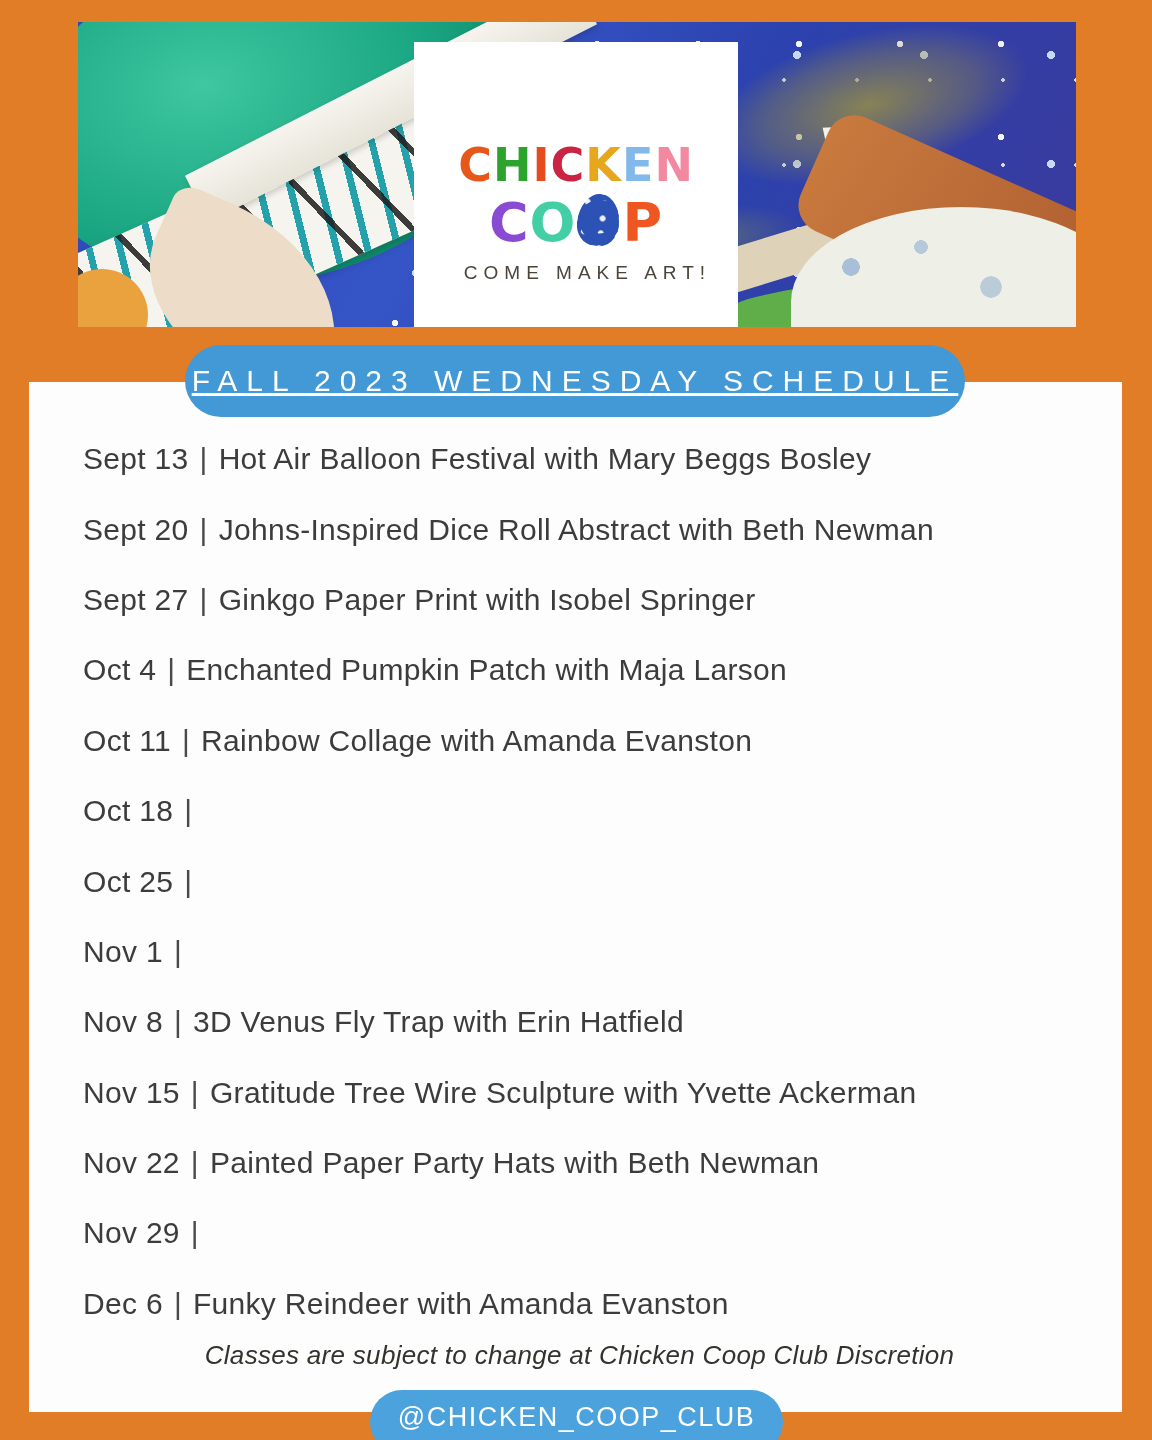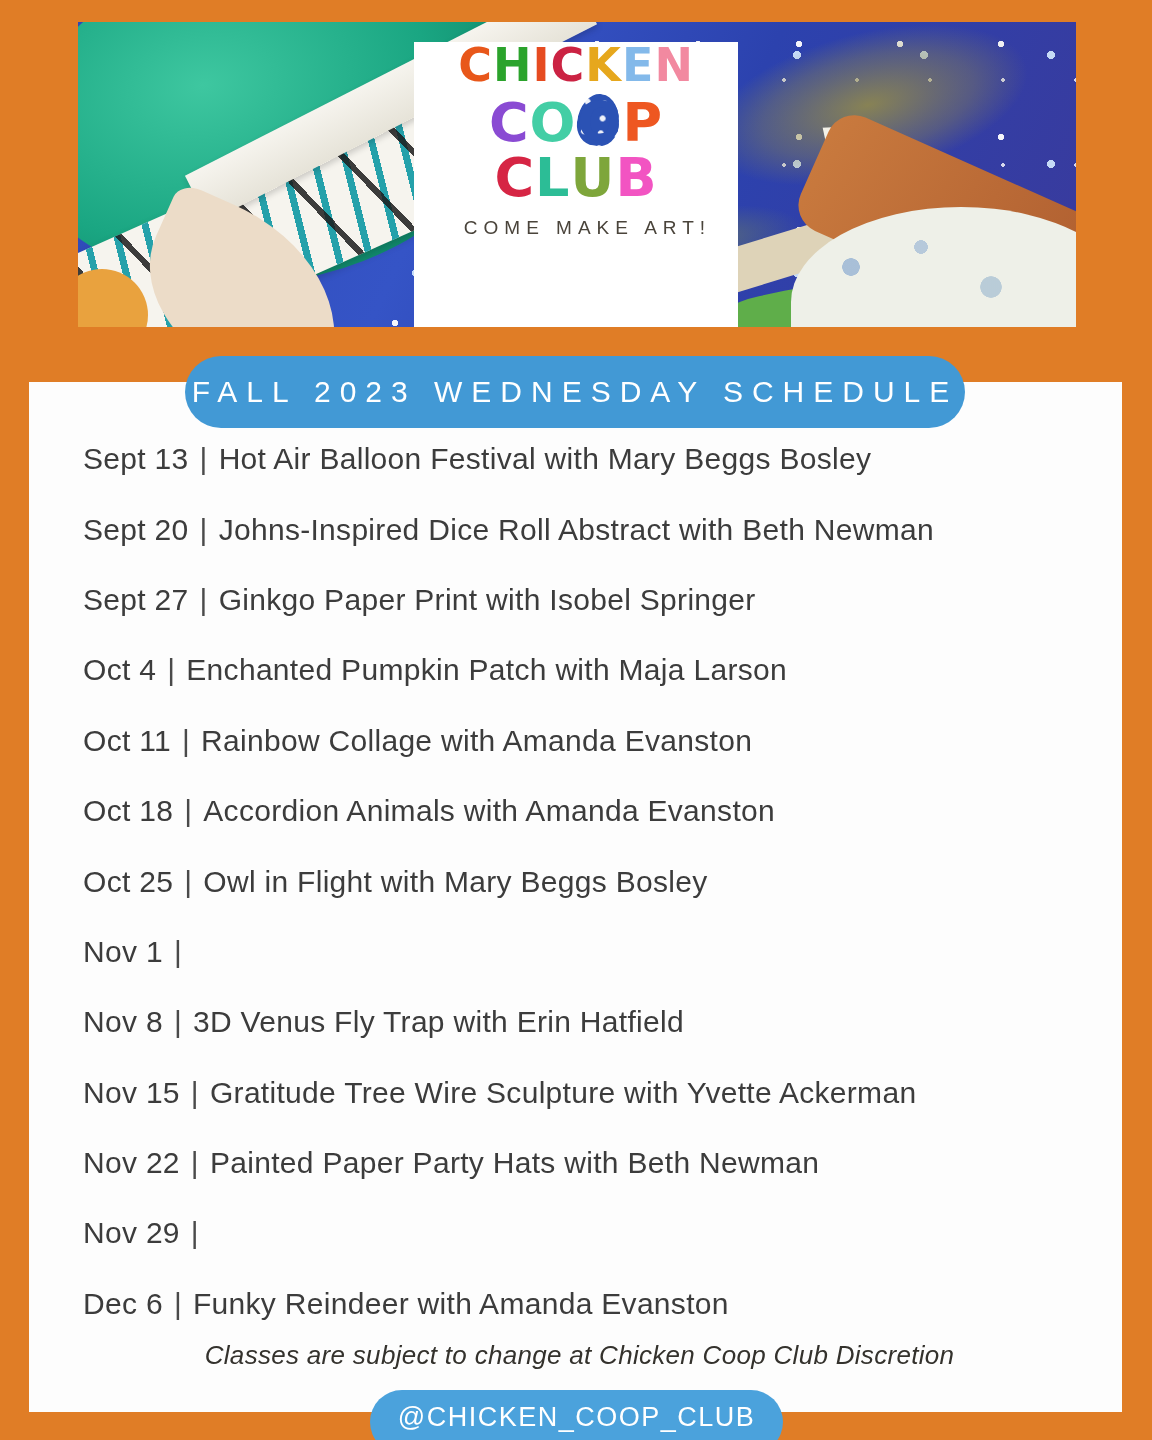--- a/index.html
+++ b/index.html
@@ -87,21 +87,21 @@
       radial-gradient(circle 9px at 60px 60px, rgba(145,175,210,.75) 95%, transparent),
       radial-gradient(circle 7px at 130px 40px, rgba(145,175,210,.6) 95%, transparent),
       radial-gradient(circle 11px at 200px 80px, rgba(150,180,205,.6) 95%, transparent);
     background-color:#eef0e8;
   }
 
   
   .logo-box {
     position:absolute; left:336px; top:20px; width:324px; height:342px;
     background:#ffffff; z-index:5;
-    display:flex; flex-direction:column; align-items:center; justify-content:flex-start;
+    display:flex; flex-direction:column; align-items:center; justify-content:center;
   }
   .logo-word {
     font-family:"DejaVu Sans", sans-serif; font-weight:800;
     letter-spacing:1px; line-height:1.02; white-space:nowrap;
   }
   .logo-word.chicken { font-size:46px; }
   .logo-word.coop, .logo-word.club { font-size:54px; }
   .letter { display:inline-block; }
   .letter.egg {
     width:42px; height:52px; color:transparent; overflow:hidden;
@@ -114,24 +114,24 @@
     transform: rotate(7deg) translateY(5px);
     margin: 0 2px;
   }
   .logo-tagline {
     margin-top:12px; font-size:19px; letter-spacing:6px; font-weight:500;
     color:#4a443b; white-space:nowrap;margin-left:23px;
   }
 
   
   .title-pill {
-    position:absolute; left:185px; top:356px; width:780px; height:72px;
+    position:absolute; left:185px; top:345px; width:780px; height:72px;
     background: var(--banner_blue, #4299D5); border-radius:40px; z-index:4;
     display:flex; align-items:center; justify-content:center;
-    color:#fff; font-size:30px; letter-spacing:9px; white-space:nowrap;
+    color:#fff; font-size:30px; letter-spacing:9px; white-space:nowrap;text-decoration:underline;
   }
 
   
   .panel {
     position:absolute; left:29px; top:382px; width:1093px; height:1030px;
     background: var(--panel, #FDFDFD); z-index:2;
   }
   .schedule { padding:42px 8px 0 54px; }
   .schedule-item {
     height:70.4px; display:flex; align-items:center;
@@ -173,23 +173,20 @@
   <div class="art-rust"></div>
   <div class="art-paperwhite"></div>
 
   <div class="logo-box">
     <div class="logo-word chicken">
       
     <span class="letter" style="color: rgb(232, 87, 26); --lc: #E8571A;">C</span><span class="letter" style="color: rgb(43, 163, 44); --lc: #2BA32C;">H</span><span class="letter" style="color: rgb(230, 75, 32); --lc: #E64B20;">I</span><span class="letter" style="color: rgb(203, 35, 67); --lc: #CB2343;">C</span><span class="letter" style="color: rgb(230, 167, 29); --lc: #E6A71D;">K</span><span class="letter" style="color: rgb(131, 185, 234); --lc: #83B9EA;">E</span><span class="letter" style="color: rgb(242, 137, 160); --lc: #F289A0;">N</span></div>
     <div class="logo-word coop">
       
     <span class="letter" style="color: rgb(138, 75, 211); --lc: #8A4BD3;">C</span><span class="letter" style="color: rgb(67, 206, 165); --lc: #43CEA5;">O</span><span class="letter egg" style="color: rgb(43, 82, 180); --lc: #2B52B4;">O</span><span class="letter" style="color: rgb(238, 87, 33); --lc: #EE5721;">P</span></div>
-    <div class="logo-word club">
-      
-    <span class="letter" style="color: rgb(214, 37, 68); --lc: #D62544;">C</span><span class="letter" style="color: rgb(44, 189, 150); --lc: #2CBD96;">L</span><span class="letter" style="color: rgb(126, 166, 59); --lc: #7EA63B;">U</span><span class="letter" style="color: rgb(242, 84, 194); --lc: #F254C2;">B</span></div>
     <div class="logo-tagline">COME MAKE ART!</div>
   </div>
 </div>
 
 <div class="title-pill">
   <span>FALL 2023 WEDNESDAY SCHEDULE</span>
 </div>
 
 <div class="panel">
   <div class="schedule">
@@ -220,27 +217,25 @@
 
       <div class="schedule-item">
         <span class="s-date">Oct 11</span>
         <span class="s-sep">|</span>
         <span class="s-desc">Rainbow Collage with Amanda Evanston</span>
       </div>
 
       <div class="schedule-item">
         <span class="s-date">Oct 18</span>
         <span class="s-sep">|</span>
-        <span class="s-desc">Accordion Animals with Amanda Evanston</span>
       </div>
 
       <div class="schedule-item">
         <span class="s-date">Oct 25</span>
         <span class="s-sep">|</span>
-        <span class="s-desc">Owl in Flight with Mary Beggs Bosley</span>
       </div>
 
       <div class="schedule-item">
         <span class="s-date">Nov 1</span>
         <span class="s-sep">|</span>
       </div>
 
       <div class="schedule-item">
         <span class="s-date">Nov 8</span>
         <span class="s-sep">|</span>

